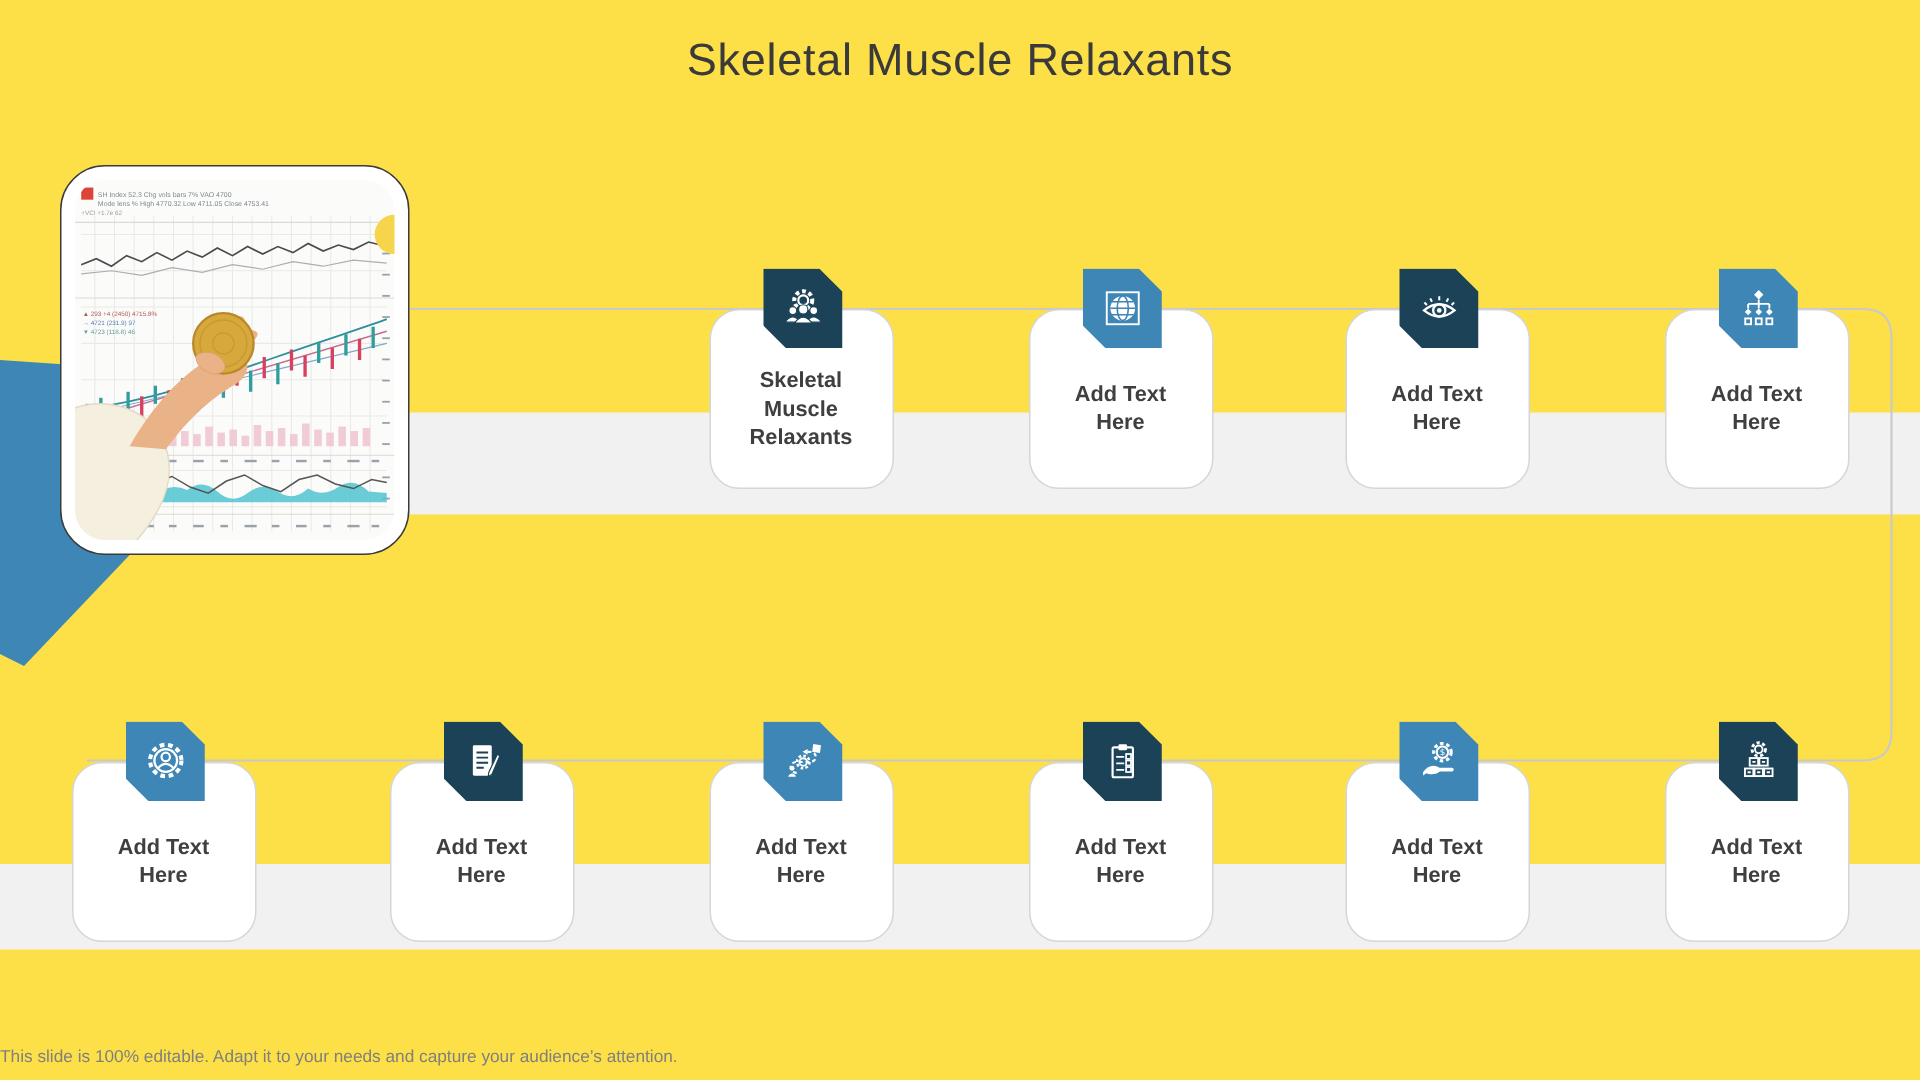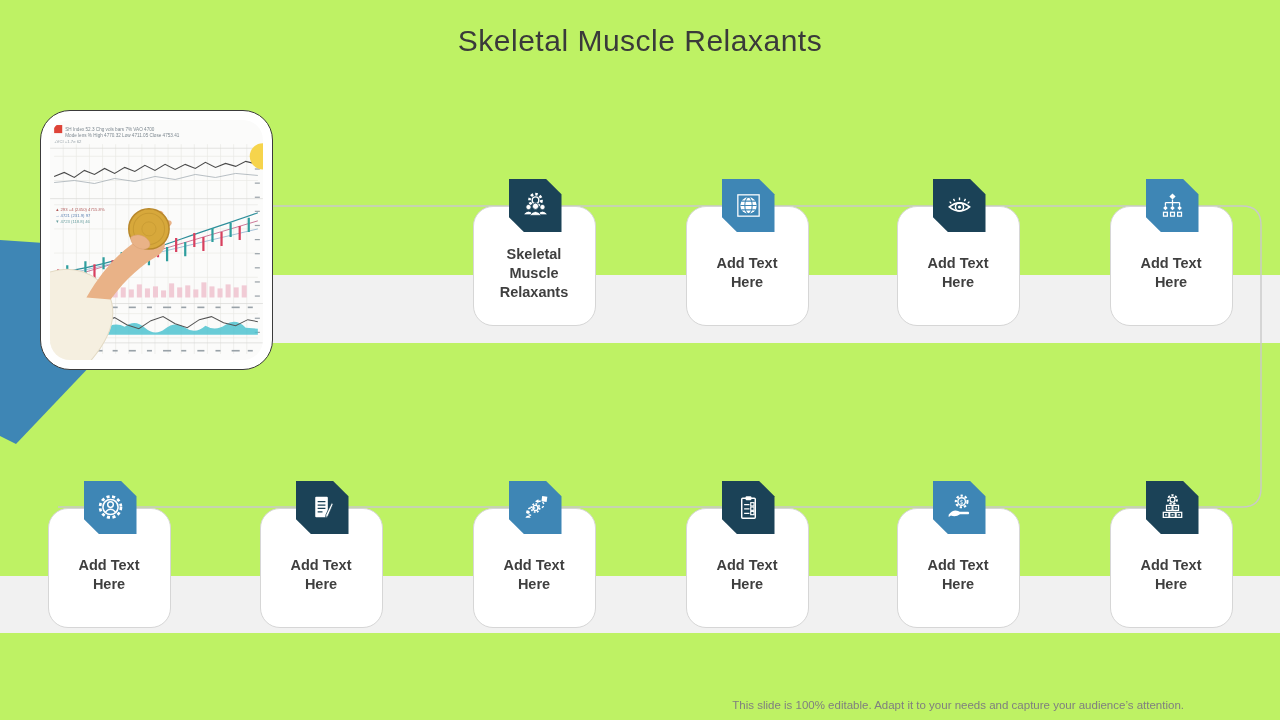--- a/index.html
+++ b/index.html
@@ -1,17 +1,17 @@
 <!DOCTYPE html>
 <html><head>
 <meta charset="utf-8">
 <style>
   html,body{margin:0;padding:0;background:#fff;}
   #slide{
-    position:relative;width:1280px;height:720px;overflow:hidden;background:#bef264;
+    position:relative;width:1280px;height:720px;overflow:hidden;background:#fde047;
     font-family:"Liberation Sans", sans-serif;
   }
   .abs{position:absolute;}
   #title{
     left:0;top:24px;width:1280px;text-align:center;
     font-size:30px;letter-spacing:.5px;color:#3a3a3a;font-weight:400;
   }
   .band{background:#f1f1f1;}
   #band-top{left:270px;top:275px;width:1010px;height:68px;}
   #band-bottom{left:0;top:576px;width:1280px;height:57px;}
@@ -35,21 +35,21 @@
   }
   .badge{
     position:absolute;left:35px;top:-28px;width:53px;height:53px;
     clip-path:polygon(0 0,71% 0,100% 29%,100% 100%,29% 100%,0 71%);
     display:flex;align-items:center;justify-content:center;
   }
   .badge.navy{background:#1b4257;}
   .badge.blue{background:#3e86b5;}
   .badge svg{width:31px;height:31px;}
   #footer{
-    left:0;top:699px;width:1184px;text-align:right;
+    left:0;top:699px;width:1184px;text-align:left;
     font-size:11.5px;color:#7f7f7f;
   }
 </style>
 </head>
 <body>
 
 <div id="slide">
 
   <div class="abs band" id="band-top"></div>
   <div class="abs band" id="band-bottom"></div>

